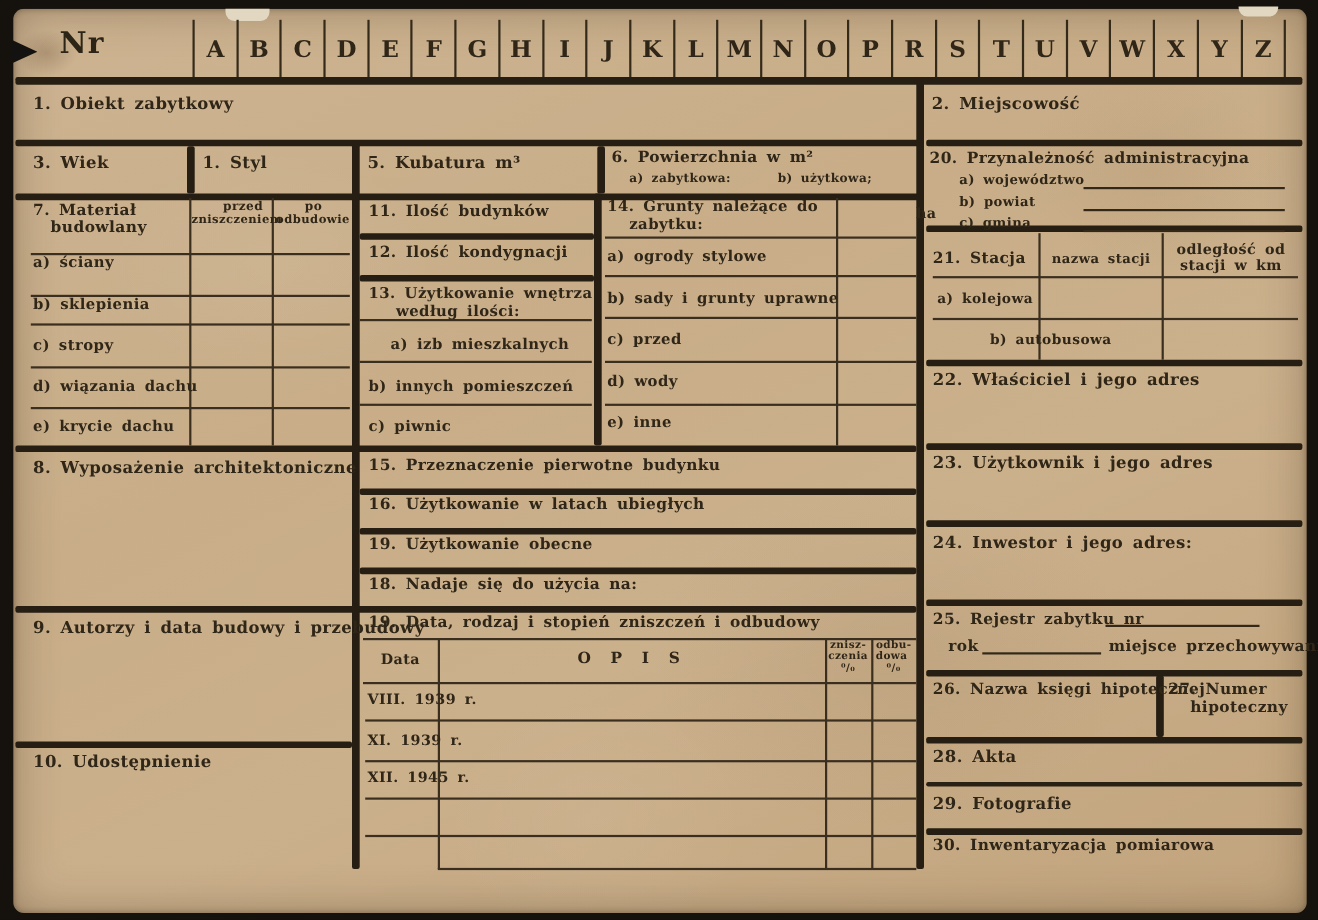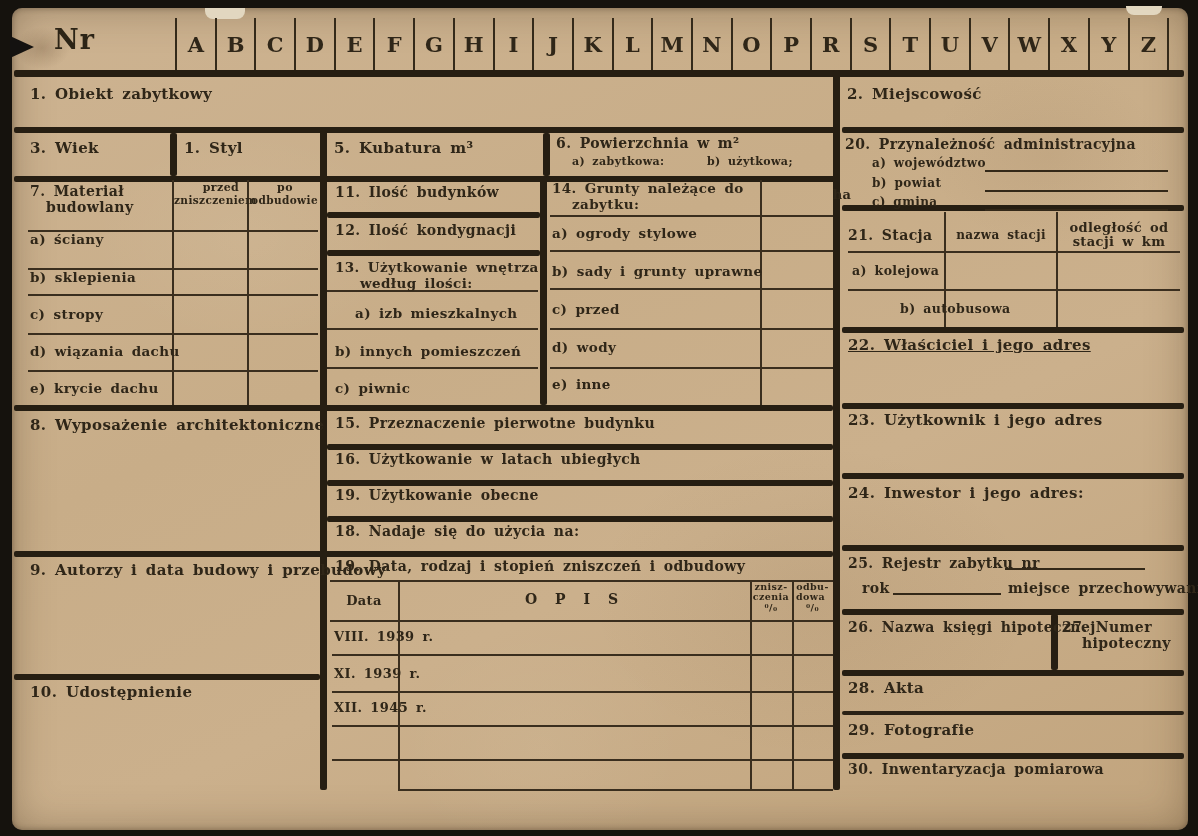--- a/index.html
+++ b/index.html
@@ -213,21 +213,21 @@
 <div class="fill" style="left:985px;top:190px;width:183px;"></div>
 <div class="fill" style="left:985px;top:209px;width:183px;"></div>
 
 <div class="lbl f14" style="left:848px;top:228px;">21. Stacja</div>
 <div class="lbl f12 ctr" style="left:946px;top:229px;width:110px;">nazwa stacji</div>
 <div class="lbl f115 ctr" style="left:1058px;top:221px;width:122px;">odległość od</div>
 <div class="lbl f115 ctr" style="left:1058px;top:235px;width:122px;">stacji w km</div>
 <div class="lbl f125" style="left:852px;top:264px;">a) kolejowa</div>
 <div class="lbl f125" style="left:864px;top:302px;margin-left:36px;">b) autobusowa</div>
 
-<div class="lbl f15" style="left:848px;top:337px;text-decoration:underline;">22. Właściciel i jego adres</div>
+<div class="lbl f15" style="left:848px;top:337px;">22. Właściciel i jego adres</div>
 <div class="lbl f15" style="left:848px;top:412px;">23. Użytkownik i jego adres</div>
 <div class="lbl f15" style="left:848px;top:485px;">24. Inwestor i jego adres:</div>
 
 <div class="lbl f14" style="left:848px;top:556px;">25. Rejestr zabytku nr</div>
 <div class="fill" style="left:1005px;top:568px;width:140px;"></div>
 <div class="lbl f14" style="left:862px;top:581px;">rok</div>
 <div class="fill" style="left:893px;top:593px;width:108px;"></div>
 <div class="lbl f14" style="left:1008px;top:581px;">miejsce przechowywania</div>
 
 <div class="lbl f14" style="left:848px;top:620px;">26. Nazwa księgi hipotecznej</div>

